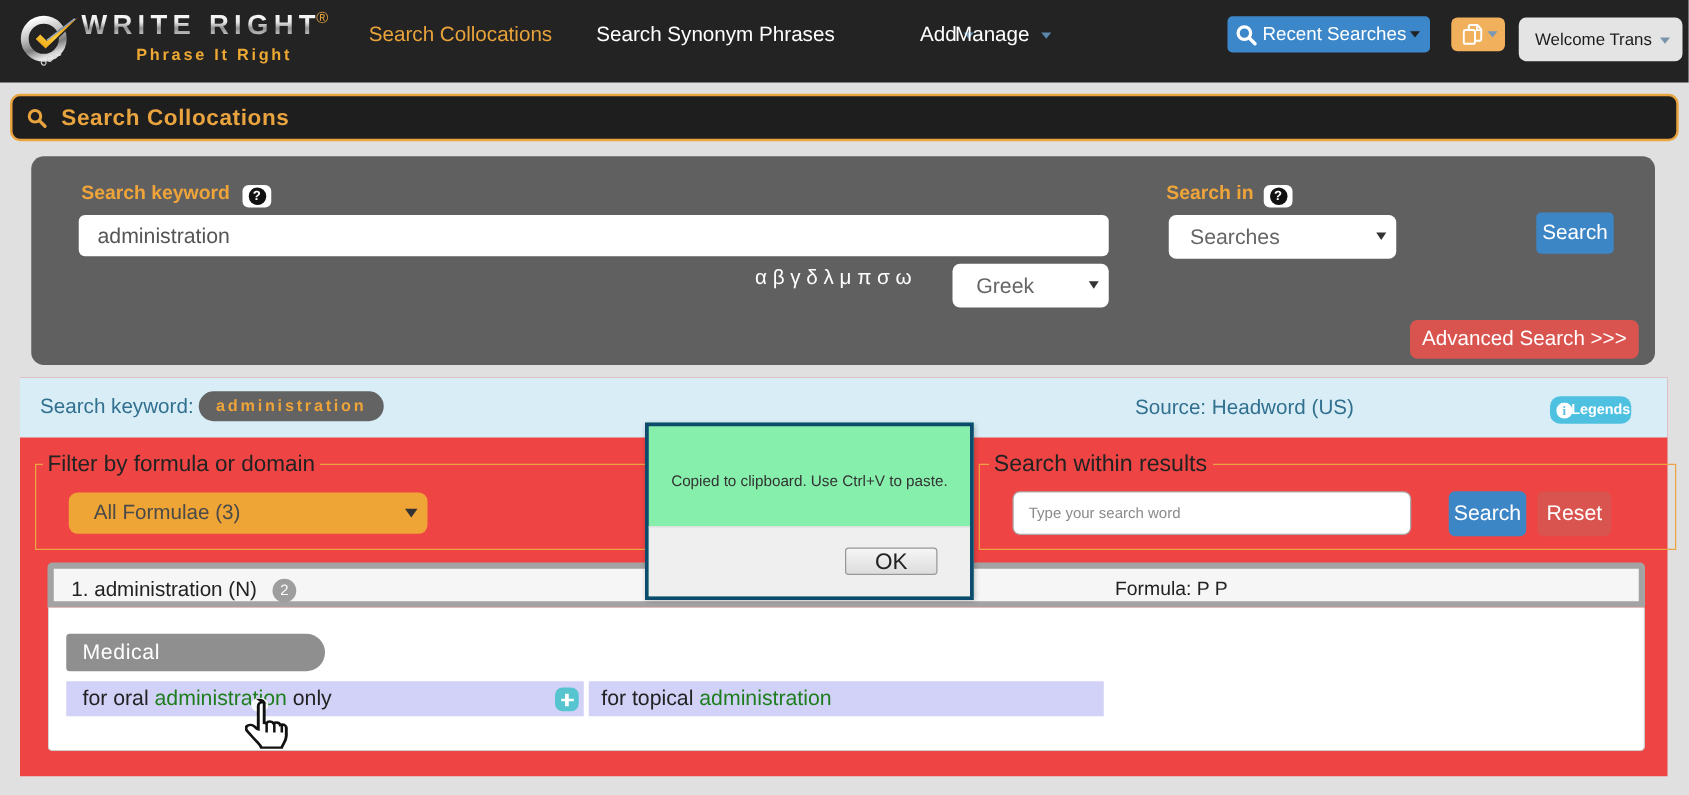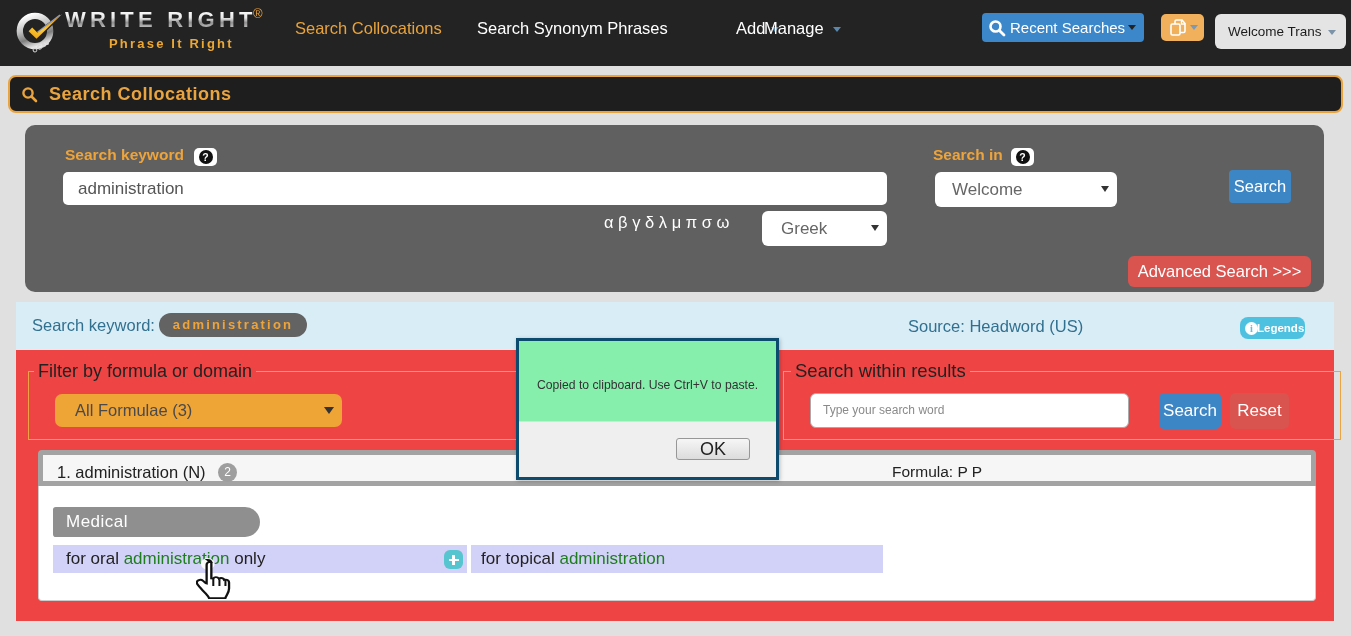--- a/index.html
+++ b/index.html
@@ -157,21 +157,21 @@
   <div class="qbadge" style="left:169px; top:23px;">
       <div class="c">?</div>
     </div>
   <div id="inp-keyword">administration</div>
   <div id="greekline">α β γ δ λ μ π σ ω</div>
   <div class="wselect" id="sel-greek"><span class="lbl">Greek</span><span class="crt"></span></div>
   <div class="olabel" style="left:908px; top:21px;">Search in</div>
   <div class="qbadge" style="left:986px; top:23px;">
       <div class="c">?</div>
     </div>
-  <div class="wselect" id="sel-head"><span class="lbl">Welcome</span><span class="crt"></span></div>
+  <div class="wselect" id="sel-head"><span class="lbl">Searches</span><span class="crt"></span></div>
   <div class="btn" id="btn-search1">Search</div>
   <div class="btn" id="btn-adv">Advanced Search &gt;&gt;&gt;</div>
 </div>
 
 <div id="resultwrap">
   <div id="bluestrip">
     <div id="sk-label">Search keyword:</div>
     <div id="sk-pill">administration</div>
     <div id="src-label">Source: Headword (US)</div>
     <div id="legends"><svg style="position:absolute;left:5px;top:4.5px;" width="13" height="13" viewBox="0 0 12 12">

